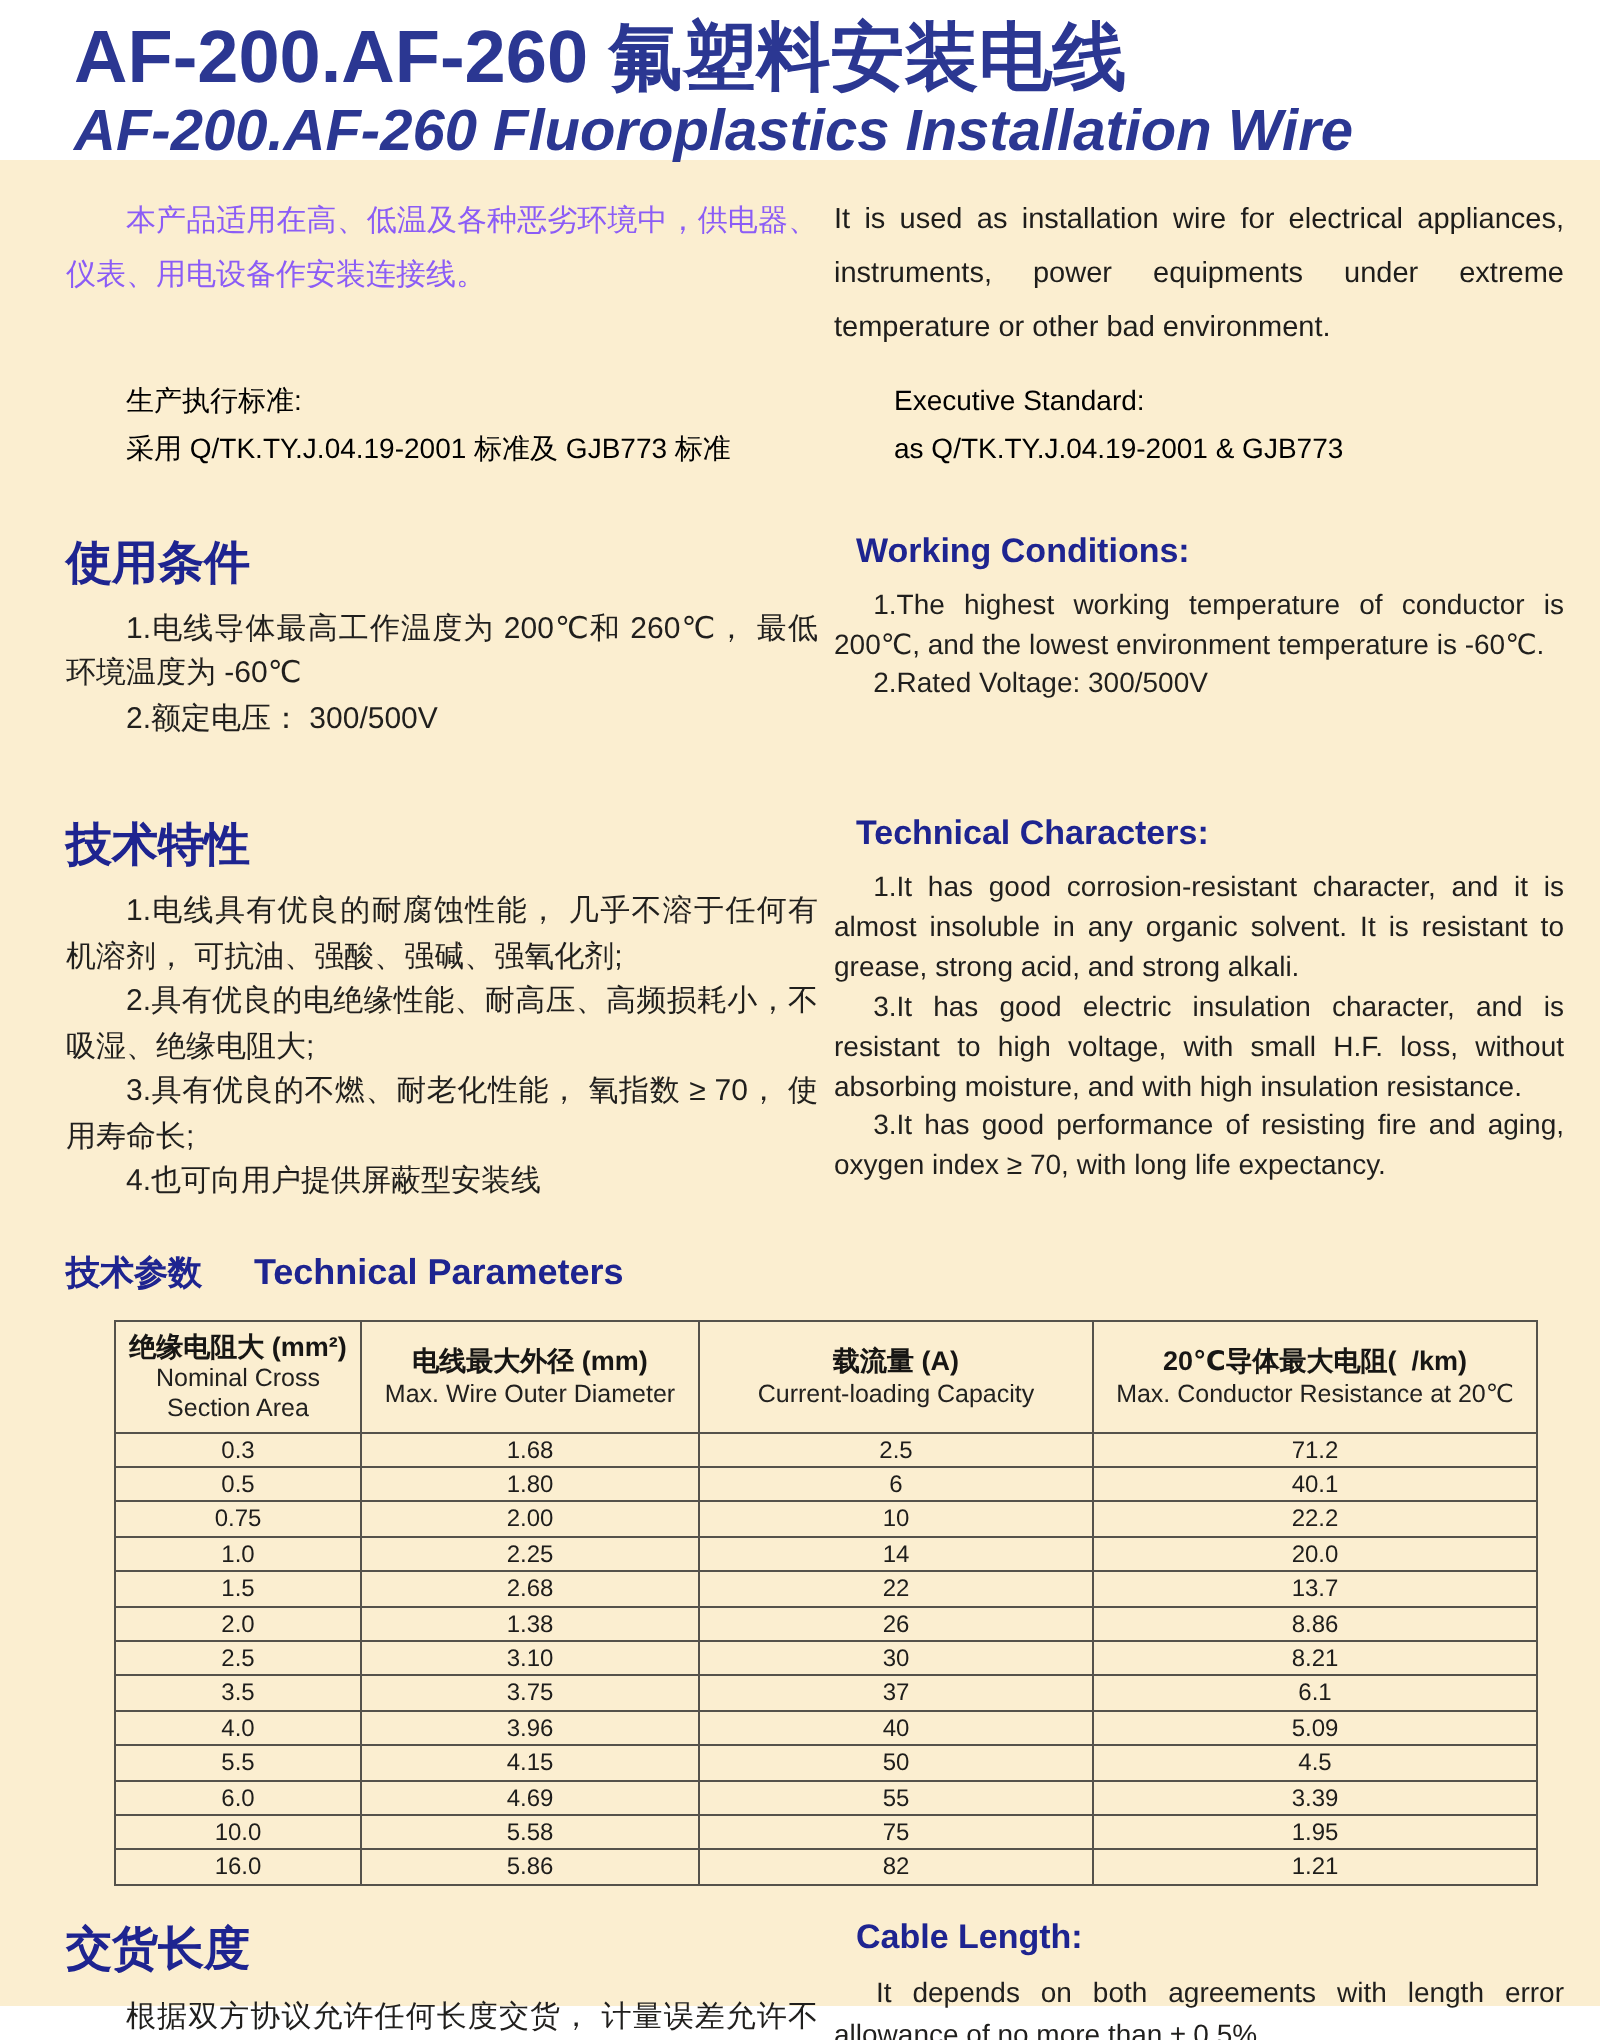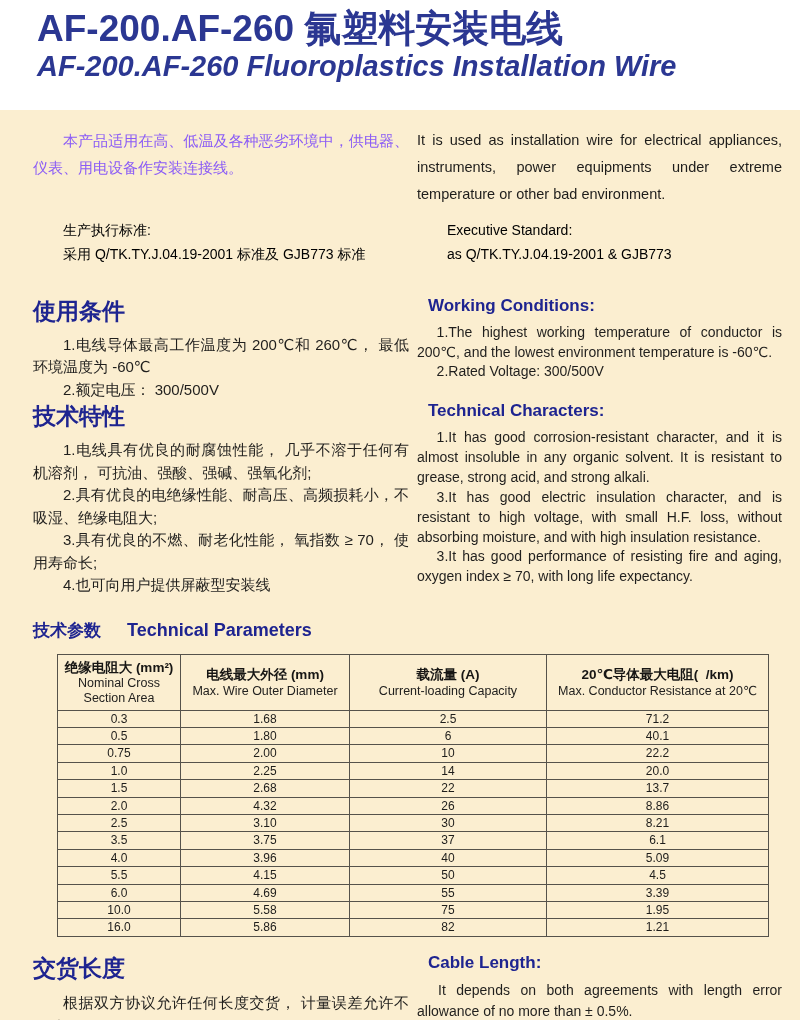--- a/index.html
+++ b/index.html
@@ -6,21 +6,21 @@
   html, body { margin: 0; padding: 0; }
   body {
     width: 800px; height: 1020px; overflow: hidden;
     background: #ffffff;
     font-family: "Liberation Sans", "DejaVu Sans", sans-serif;
     color: #201f1d;
   }
   .page { width: 800px; height: 1020px; position: relative; }
 
   
-  .masthead { height: 110px; background: #ffffff; padding: 8px 0 0 37px; }
+  .masthead { height: 80px; background: #ffffff; padding: 8px 0 0 37px; }
   .title-zh {
     margin: 0; font-size: 37px; line-height: 1.15; font-weight: bold;
     color: #2b3792; letter-spacing: 0px;
   }
   .title-en {
     margin: 0; font-size: 29px; line-height: 1.1; font-weight: bold;
     font-style: italic; color: #2b3792;
   }
 
   
@@ -32,21 +32,21 @@
 
   p { margin: 0; }
   .zh-body { font-size: 15px; line-height: 1.8; text-align: justify; color: #8b5cf6; }
   .en-body { font-size: 14.5px; line-height: 1.85; text-align: justify; color: #1e1d1b; }
   .indent2 { text-indent: 2em; }
 
   .standards-row { margin-top: 12px; }
   .standard { padding-left: 30px; color: #000000; font-size: 14px; line-height: 1.65; }
 
   .section-row { margin-top: 30px; }
-  .section-row2 { }
+  .section-row2 { margin-top: 36px; }
   .h-zh {
     margin: 0 0 7px 0; font-size: 23px; font-weight: bold; color: #1e2490;
   }
   .h-en {
     margin: 0 0 7px 0; padding-left: 11px; font-size: 17px; font-weight: bold; color: #1e2490;
   }
   .item-zh { font-size: 15px; line-height: 1.5; text-indent: 2em; text-align: justify; }
   .item-en { font-size: 14px; line-height: 1.42; text-indent: 1.4em; text-align: justify; }
 
   
@@ -190,21 +190,21 @@
             <td>20.0</td>
           </tr>
           <tr>
             <td>1.5</td>
             <td>2.68</td>
             <td>22</td>
             <td>13.7</td>
           </tr>
           <tr>
             <td>2.0</td>
-            <td>4.32</td>
+            <td>1.38</td>
             <td>26</td>
             <td>8.86</td>
           </tr>
           <tr>
             <td>2.5</td>
             <td>3.10</td>
             <td>30</td>
             <td>8.21</td>
           </tr>
           <tr>

